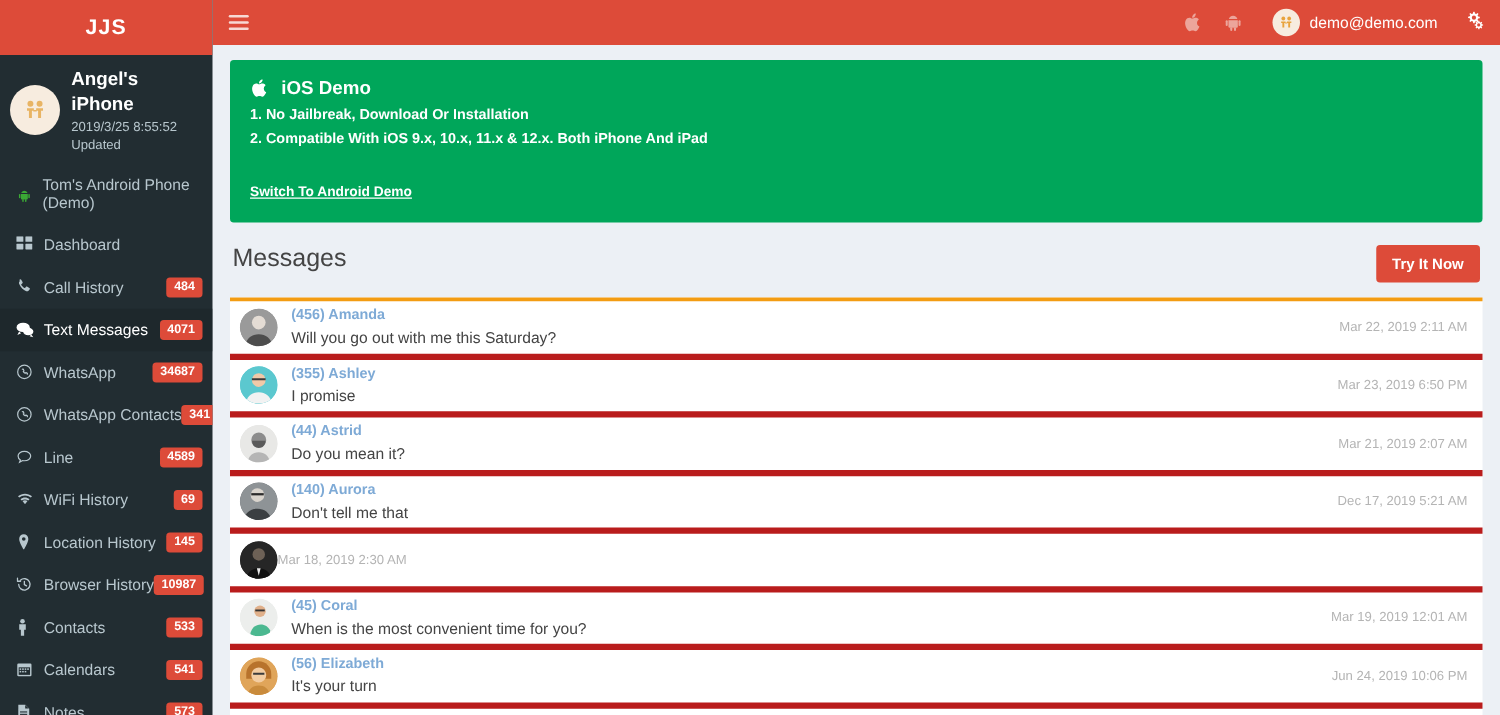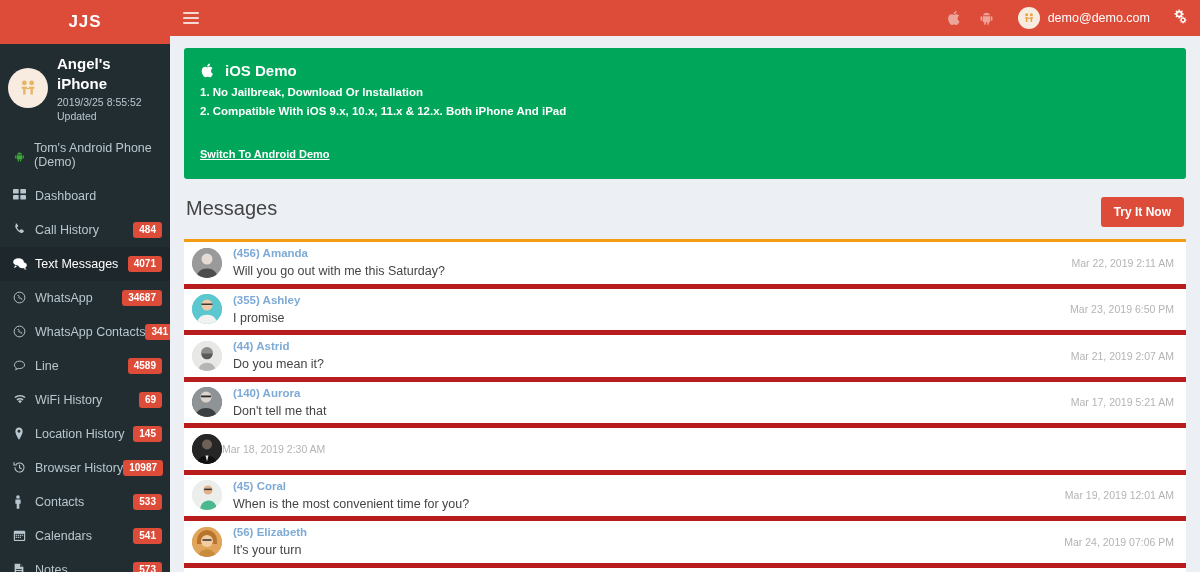--- a/index.html
+++ b/index.html
@@ -401,21 +401,21 @@
                 <circle cx="15" cy="15" r="15" fill="#8e9396"></circle>
                 <circle cx="14" cy="10" r="5.5" fill="#d9d4cd"></circle>
                 <path d="M3 30c1.2-6 5.6-9 11-9s9.8 3 11 9z" fill="#3b3f42"></path>
                 <rect x="9" y="8.5" width="10" height="1.8" fill="#2b2b2b"></rect>
               </svg>
           </span>
           <div class="msg-body">
             <div class="msg-name">(140) Aurora</div>
             <div class="msg-text">Don't tell me that</div>
           </div>
-          <div class="msg-time">Mar 17, 2019 5:21 AM</div>
+          <div class="msg-time">Dec 17, 2019 5:21 AM</div>
         </div>
 
         <div class="msg-row">
           <span class="msg-avatar" style="background:#2b2b2b">
             <svg width="30" height="30" viewBox="0 0 30 30">
                 <circle cx="15" cy="15" r="15" fill="#262626"></circle>
                 <circle cx="15" cy="10.5" r="5" fill="#6d6156"></circle>
                 <path d="M5 30c1-5.6 5-8.4 10-8.4S24 24.4 25 30z" fill="#111"></path>
                 <path d="M13.5 21.5h3l-1.5 6z" fill="#e9e9e9"></path>
               </svg>
@@ -446,21 +446,21 @@
                 <path d="M5 13a10 10 0 0 1 20 0v4H5z" fill="#b8732c"></path>
                 <circle cx="15" cy="14" r="6" fill="#f3cda2"></circle>
                 <path d="M6 30c1-5 4.4-7.6 9-7.6S23 25 24 30z" fill="#c98b3c"></path>
                 <rect x="10.5" y="12.2" width="9" height="1.6" fill="#3b3b3b"></rect>
               </svg>
           </span>
           <div class="msg-body">
             <div class="msg-name">(56) Elizabeth</div>
             <div class="msg-text">It's your turn</div>
           </div>
-          <div class="msg-time">Mar 24, 2019 07:06 PM</div>
+          <div class="msg-time">Jun 24, 2019 10:06 PM</div>
         </div>
 
         <div class="msg-row">
           <span class="msg-avatar" style="background:#c49a6c">
             <svg width="30" height="30" viewBox="0 0 30 30">
                 <circle cx="15" cy="15" r="15" fill="#c49a6c"></circle>
               </svg>
           </span>
 
           <div class="msg-time"></div>

